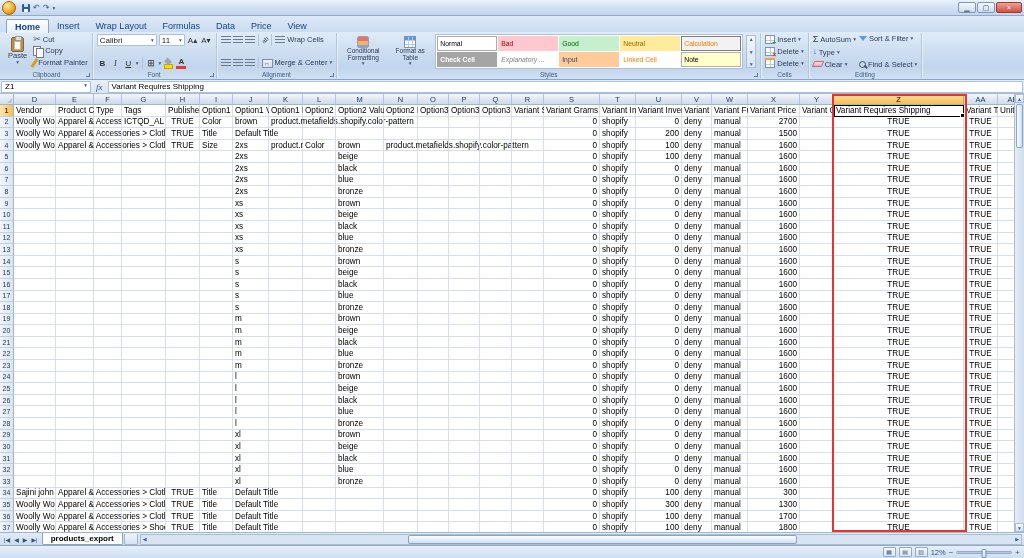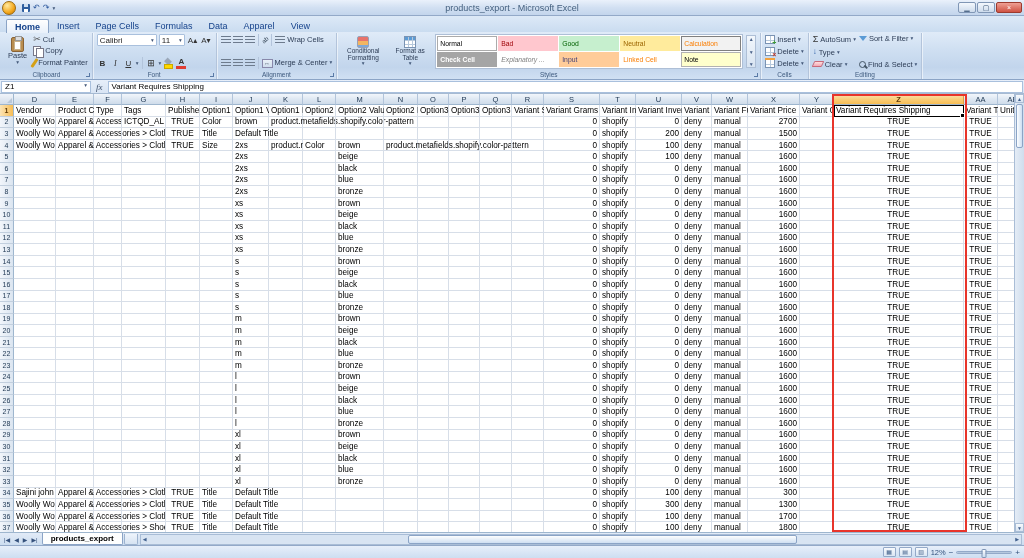--- a/index.html
+++ b/index.html
@@ -132,35 +132,34 @@
 <body>
 
 <div class="titlebar">
   <div class="orb"></div>
   <div class="qat">
     <span class="ic-save"></span>
     <span class="qbtn">↶</span>
     <span class="qbtn">↷</span>
     <span class="caret">▾</span>
   </div>
-  <span class="title-text">products_export - Microsoft Excel</span>
   <div class="winbtns">
     <div class="wbtn">▁</div>
     <div class="wbtn">▢</div>
     <div class="wbtn close">×</div>
   </div>
 </div>
 
 <div class="tabstrip">
     <div class="tab active">Home</div>
     <div class="tab">Insert</div>
-    <div class="tab">Page Cells</div>
+    <div class="tab">Wrap Layout</div>
     <div class="tab">Formulas</div>
     <div class="tab">Data</div>
-    <div class="tab">Apparel</div>
+    <div class="tab">Price</div>
     <div class="tab">View</div>
   </div>
 
 <div class="ribbon">
 
   <div class="rgroup">
     <div class="rcontent">
       <div class="bigbtn">
         <span class="ic ic-paste"></span>
         <span>Paste</span>

